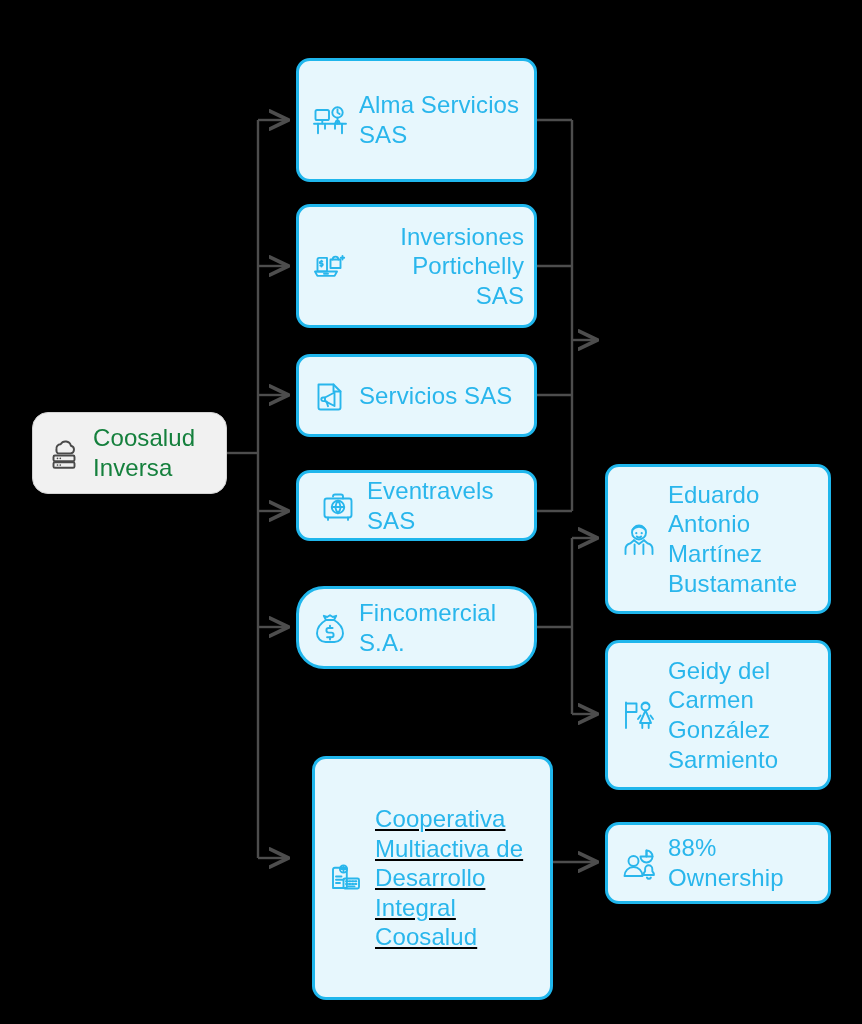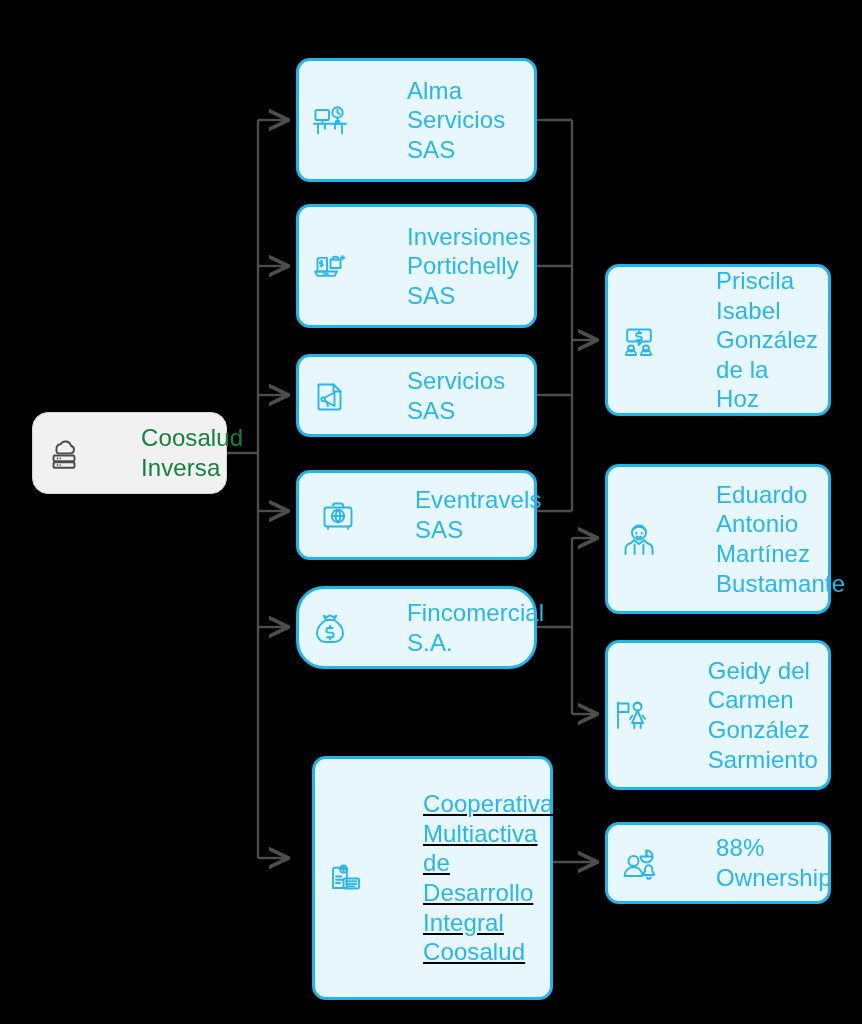--- a/index.html
+++ b/index.html
@@ -22,21 +22,20 @@
     height: 1024px;
     pointer-events: none;
   }
   .node {
     position: absolute;
     box-sizing: border-box;
     display: flex;
     align-items: center;
     border-radius: 14px;
     padding: 6px 10px 6px 12px;
-    gap: 48px;
   }
   .node .ic {
     flex: 0 0 auto;
     width: 38px;
     height: 38px;
     margin-right: 10px;
     display: flex;
     align-items: center;
     justify-content: center;
   }
@@ -124,21 +123,21 @@
         <path d="M25.5,7.4 v3.1 l2.1,1.6"></path>
         <path d="M25.5,15.7 v5.8"></path>
         <path d="M23.2,21.5 h4.6 l-1,-2.6 h-2.6 Z"></path>
         <path d="M2,21.8 H34"></path>
         <path d="M6,21.8 v9.5 M30,21.8 v9.5 M13,21.8 v5 M23,21.8 v5"></path>
       </svg>
     </span>
     <span class="lbl">Alma Servicios SAS</span>
   </div>
 
-  <div class="node cy" style="left:296px; top:204px; width:241px; height:124px;">
+  <div class="node cy" style="left:296px; top:204px; width:241px; height:124px;text-align:right;">
     <span class="ic">
       <svg width="36" height="36" viewBox="0 0 36 36" fill="none" stroke="#29b6ec" stroke-width="1.9" stroke-linecap="round" stroke-linejoin="round">
         <path d="M5.5,11.5 a1.6,1.6 0 0 1 1.6,-1.6 H15 v13.6 H5.5 Z"></path>
         <path d="M10.3,13.6 h-1.5 a1,1 0 0 0 0,2 h1 a1,1 0 0 1 0,2 h-1.5"></path>
         <path d="M9.5,12.6 v1 M9.5,17.6 v1"></path>
         <path d="M3,23.5 h22 l-2.4,4.4 H5.4 Z"></path>
         <path d="M12,25.8 h4"></path>
         <path d="M18.5,11.5 h10 v8.5 h-10 Z"></path>
         <path d="M20.6,11.5 a2.9,2.9 0 0 1 5.8,0"></path>
         <path d="M30.5,8 v3.5 M28.8,9.7 h3.4"></path>
@@ -153,21 +152,21 @@
         <path d="M6.5,6.5 h15 l7,7 v16 a2,2 0 0 1 -2,2 H8.5 a2,2 0 0 1 -2,-2 Z"></path>
         <path d="M21.5,6.5 v7 h7"></path>
         <path d="M22.5,14.5 L13,19.5 v3.6 L22.5,28 Z"></path>
         <path d="M13,19.5 h-1.9 a1.8,1.8 0 0 0 0,3.6 H13"></path>
         <path d="M14.5,23.4 l1.5,4.8"></path>
       </svg>
     </span>
     <span class="lbl">Servicios SAS</span>
   </div>
 
-  <div class="node cy" style="left:296px; top:470px; width:241px; height:90px;padding-left:20px;">
+  <div class="node cy" style="left:296px; top:470px; width:241px; height:71px;padding-left:20px;">
     <span class="ic">
       <svg width="36" height="36" viewBox="0 0 36 36" fill="none" stroke="#29b6ec" stroke-width="1.9" stroke-linecap="round" stroke-linejoin="round">
         <path d="M13,8.5 a2,2 0 0 1 2,-2 h6 a2,2 0 0 1 2,2 v2"></path>
         <rect x="4.5" y="10.5" width="27" height="19" rx="2.4"></rect>
         <circle cx="18" cy="19" r="6.2"></circle>
         <path d="M11.8,19 h12.4"></path>
         <path d="M18,12.8 a9,9 0 0 1 0,12.4 a9,9 0 0 1 0,-12.4"></path>
         <path d="M8,29.5 v2.4 M28,29.5 v2.4"></path>
       </svg>
     </span>
@@ -195,34 +194,20 @@
         <path d="M8,16.5 h5.5 M8,19.8 h7.5 M8,23 h4"></path>
         <rect x="15.5" y="18.5" width="15.5" height="10" rx="1.4"></rect>
         <path d="M18,21.3 h1.4 M21,21.3 h1.4 M24,21.3 h1.4 M27,21.3 h1.4"></path>
         <path d="M18,24 h1.4 M21,24 h1.4 M24,24 h1.4 M27,24 h1.4"></path>
         <path d="M20,26.4 h6.5"></path>
       </svg>
     </span>
     <span class="lbl">Cooperativa Multiactiva de Desarrollo Integral Coosalud</span>
   </div>
 
-  <div class="node cy" style="left:605px; top:264px; width:226px; height:152px;">
-    <span class="ic">
-      <svg width="36" height="36" viewBox="0 0 36 36" fill="none" stroke="#29b6ec" stroke-width="1.9" stroke-linecap="round" stroke-linejoin="round">
-        <path d="M8,7.5 h20 a1.8,1.8 0 0 1 1.8,1.8 v8.4 a1.8,1.8 0 0 1 -1.8,1.8 H21 l-3.4,3.6 v-3.6 H8 a1.8,1.8 0 0 1 -1.8,-1.8 V9.3 A1.8,1.8 0 0 1 8,7.5 Z"></path>
-        <path d="M20.3,11 h-3.2 a1.8,1.8 0 0 0 0,3.6 h1.8 a1.8,1.8 0 0 1 0,3.6 h-3.4"></path>
-        <path d="M18,9.3 v1.7 M18,18.2 v1.7"></path>
-        <circle cx="10" cy="26.5" r="3"></circle>
-        <path d="M5,33 a5,5 0 0 1 10,0 Z"></path>
-        <circle cx="25" cy="26.5" r="3"></circle>
-        <path d="M20,33 a5,5 0 0 1 10,0 Z"></path>
-      </svg>
-    </span>
-    <span class="lbl">Priscila Isabel González de la Hoz</span>
-  </div>
 
   <div class="node cy" style="left:605px; top:464px; width:226px; height:150px;">
     <span class="ic">
       <svg width="36" height="36" viewBox="0 0 36 36" fill="none" stroke="#29b6ec" stroke-width="1.9" stroke-linecap="round" stroke-linejoin="round">
         <circle cx="18" cy="11.5" r="7"></circle>
         <path d="M11.6,8.6 a8.5,8.5 0 0 1 12.8,0"></path>
         <circle cx="15.3" cy="12.2" r="1.1" fill="#29b6ec" stroke="none"></circle>
         <circle cx="20.7" cy="12.2" r="1.1" fill="#29b6ec" stroke="none"></circle>
         <path d="M15.8,15.5 a3,3 0 0 0 4.4,0"></path>
         <path d="M13,19.3 L18,23 l5,-3.7"></path>

